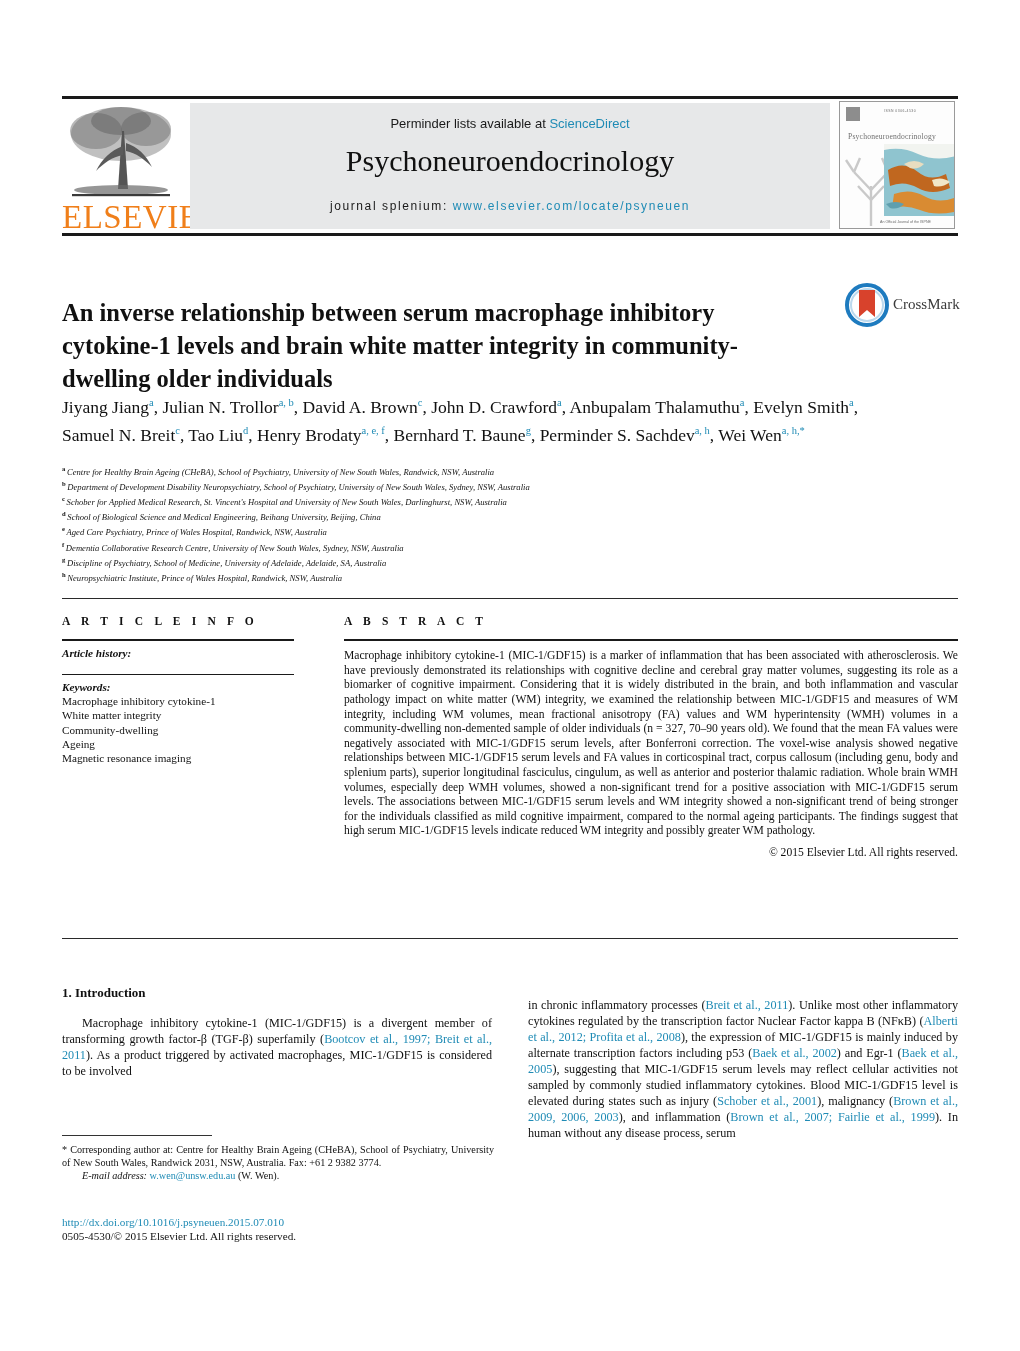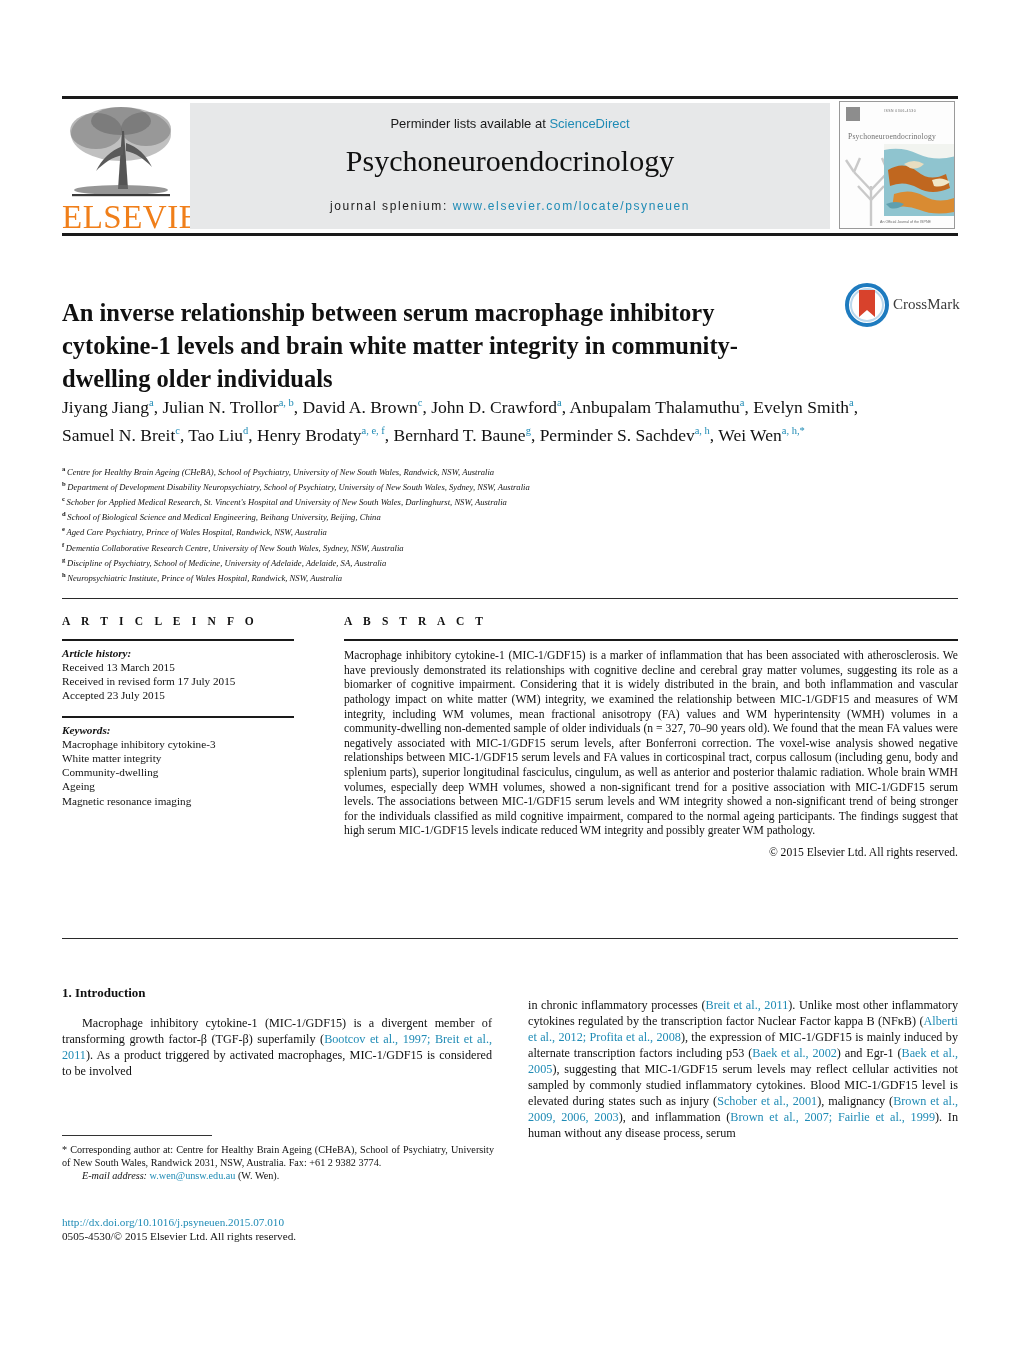--- a/index.html
+++ b/index.html
@@ -264,31 +264,26 @@
     </div>
 
   <div class="rule-main-top"></div>
   <div class="rule-main-bottom"></div>
 
   <div class="artinfo">
     <div class="sec-head">A R T I C L E   I N F O</div>
     <div class="artinfo-rule"></div>
     <div class="artinfo-body">
       <div class="ital">Article history:</div>
-      <div id="history-items">
-          <div>Received 13 March 2015</div>
-          <div>Received in revised form 17 July 2015</div>
-          <div>Accepted 23 July 2015</div>
-        </div>
     </div>
     <div class="artinfo-rule2"></div>
     <div class="artinfo-body">
       <div class="ital">Keywords:</div>
       <div id="keyword-items">
-          <div>Macrophage inhibitory cytokine-3</div>
+          <div>Macrophage inhibitory cytokine-1</div>
           <div>White matter integrity</div>
           <div>Community-dwelling</div>
           <div>Ageing</div>
           <div>Magnetic resonance imaging</div>
         </div>
     </div>
   </div>
 
   <div class="abstract">
     <div class="sec-head">A B S T R A C T</div>

